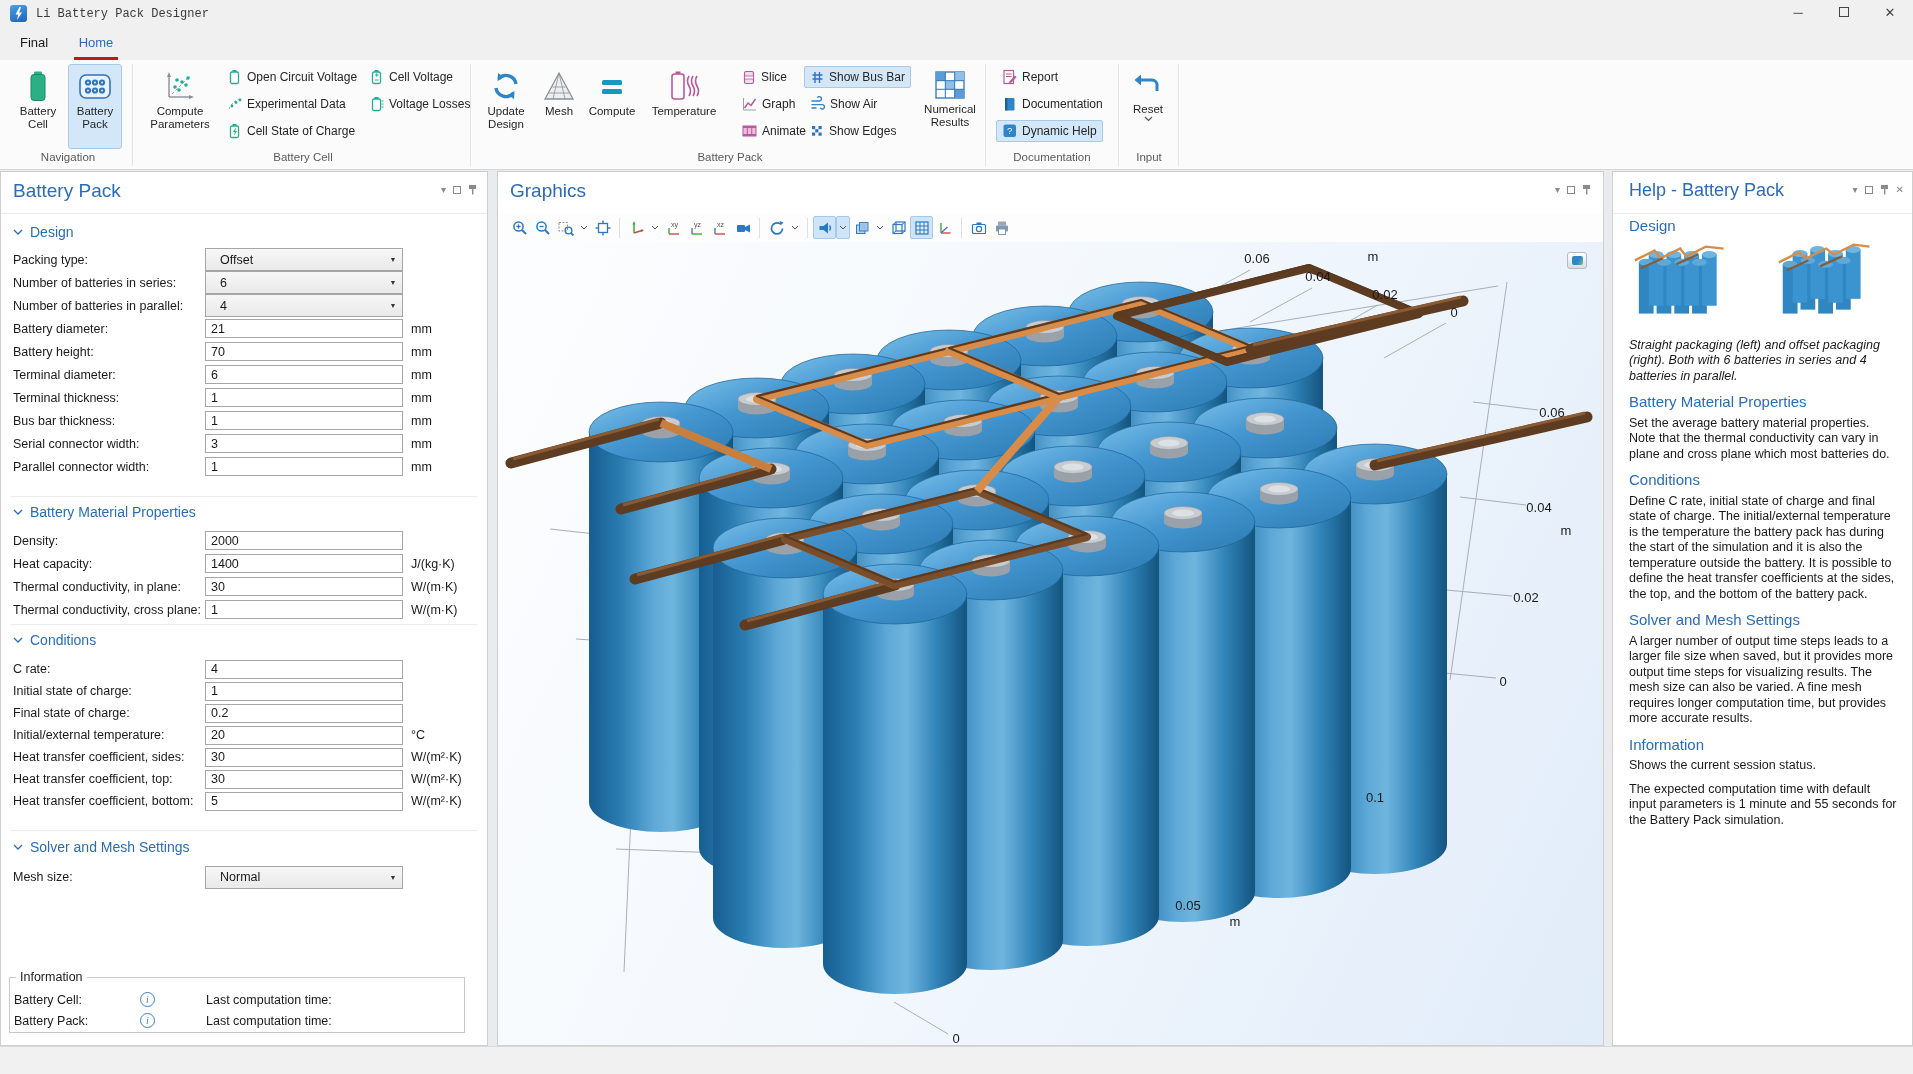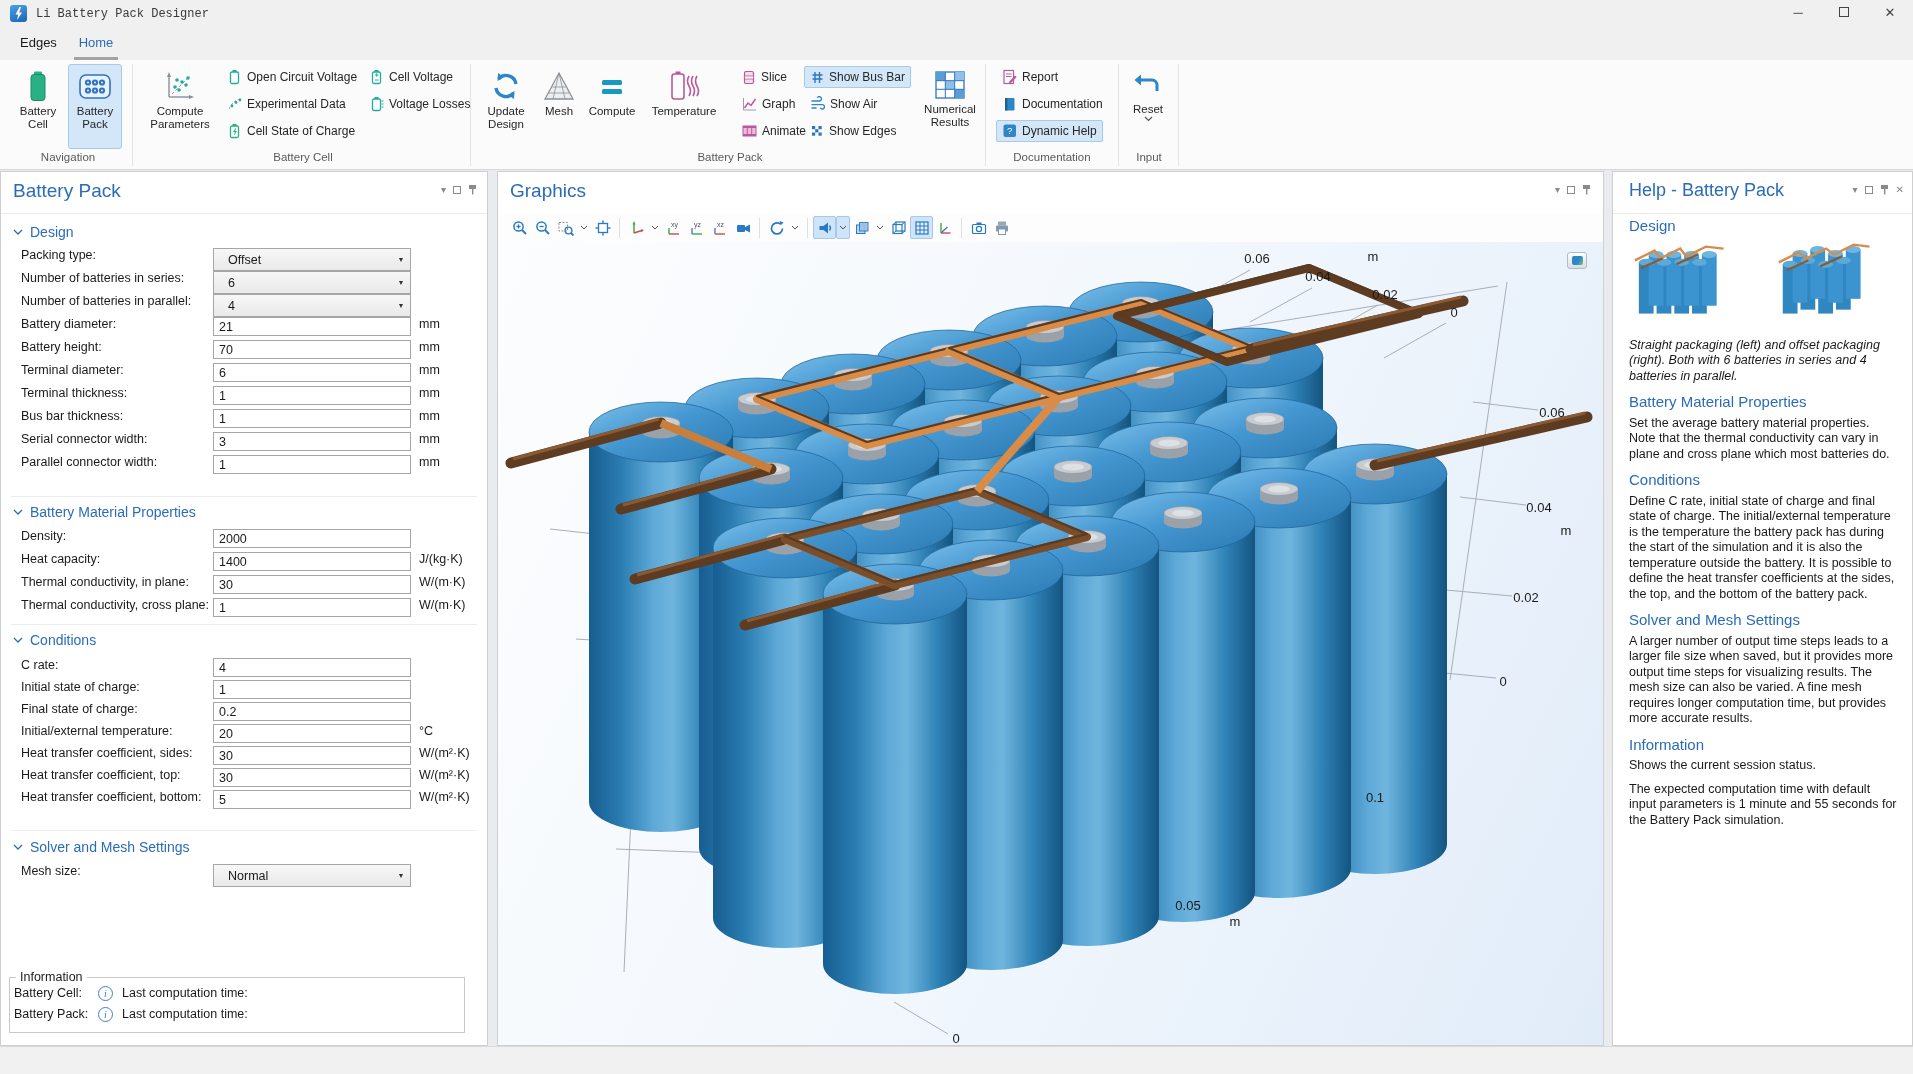--- a/index.html
+++ b/index.html
@@ -7,50 +7,50 @@
 #win{position:relative;width:1913px;height:1074px;background:#e9ebee;color:#1a1a1a;overflow:hidden;}
 
 .titlebar{position:absolute;left:0;top:0;right:0;height:27px;background:#f0f0f0;}
 .appicon{position:absolute;left:10px;top:5px;width:17px;height:17px;border-radius:3px;background:linear-gradient(160deg,#4aa0e8,#1f63b4);}
 .title-text{position:absolute;left:36px;top:7px;font-size:12px;color:#3a3a3a;font-family:Liberation Mono, monospace;}
 .wctl{position:absolute;top:0;width:46px;height:27px;text-align:center;line-height:26px;font-size:13px;color:#444;}
 
 .menubar{position:absolute;left:0;top:27px;right:0;height:33px;background:#f0f0f0;}
 .mtab{position:absolute;top:0;height:33px;line-height:31px;font-size:13px;text-align:center;}
 #tab-file{left:20px;width:28px;}
-#tab-home{left:74px;width:44px;color:#2b6cb8;border-bottom:3px solid #a3a3a3;}
+#tab-home{left:74px;width:44px;color:#2b6cb8;border-bottom:3px solid #b91c1c;}
 
 .ribbon{position:absolute;left:0;top:60px;right:0;height:110px;background:#fbfbfc;border-bottom:1px solid #d8d8d8;}
 .rsep{position:absolute;top:4px;height:102px;width:1px;background:#e4e4e4;}
 .glabel{position:absolute;top:91px;font-size:11.5px;color:#5a5a5a;text-align:center;}
 .rbig{position:absolute;top:4px;height:85px;display:flex;flex-direction:column;align-items:center;padding-top:5px;border:1px solid transparent;border-radius:3px;font-size:11.5px;line-height:13px;text-align:center;color:#262626;}
 .rbig .lbl{margin-top:3px;}
 .rsmall{position:absolute;display:flex;align-items:center;gap:5px;height:22px;padding:0 5px;font-size:12px;border:1px solid transparent;border-radius:2px;white-space:nowrap;color:#262626;}
 .sel{background:#d3e7f9;border-color:#a7cae9;}
 
 .panel{position:absolute;top:171px;height:875px;background:#fff;border:1px solid #cfcfcf;}
 .ptitle{position:absolute;left:12px;top:8px;font-size:19px;color:#2b6cb8;}
 .picons{position:absolute;top:12px;display:flex;gap:7px;color:#8a8a8a;font-size:10px;align-items:center;}
 .psq{display:inline-block;width:8px;height:8px;border:1px solid #8a8a8a;}
 .phr{position:absolute;left:0;right:0;top:41px;height:1px;background:#ebebeb;}
 .shead{position:absolute;left:12px;display:flex;align-items:center;gap:7px;color:#2b6cb8;font-size:14px;}
 .hsep{position:absolute;left:10px;right:10px;height:1px;background:#ececec;}
 .frows{position:absolute;left:0;right:0;}
-.frow{height:23px;display:flex;padding-left:20px;}
+.frow{height:23px;display:flex;align-items:center;padding-left:12px;}
 .frow.h22{height:22px;}
 .frow.h26{height:26px;}
 .flabel{width:192px;font-size:12.5px;}
 .inp{width:198px;height:19px;border:1px solid #a6a6a6;background:#fff;font-size:12.5px;display:flex;align-items:center;padding-left:5px;}
 .dd{width:198px;height:23px;border:1px solid #a6a6a6;background:linear-gradient(#f7f7f7,#e9e9e9);font-size:12.5px;display:flex;align-items:center;}
 .dd .dval{padding-left:14px;flex:1;}
 .dd .caret{width:18px;font-size:7px;color:#333;text-align:center;}
 .unit{margin-left:8px;font-size:12.5px;white-space:nowrap;}
 fieldset.info{position:absolute;left:8px;width:456px;border:1px solid #c9c9c9;padding:2px 4px 4px;}
 fieldset.info legend{font-size:12.5px;padding:0 4px;margin-left:2px;}
-.irow{height:21px;display:flex;align-items:flex-start;font-size:12.5px;}
+.irow{height:21px;display:flex;align-items:flex-end;font-size:12.5px;gap:42px;}
 .irow .il{width:84px;}
 .iicon{width:15px;height:15px;border:1px solid #3f82c4;border-radius:50%;color:#3f82c4;font-family:"Liberation Serif",serif;font-style:italic;font-size:10px;text-align:center;line-height:13px;margin-right:9px;}
 .itext{color:#1a1a1a;}
 
 .gtoolbar{position:absolute;left:0;right:0;top:41px;height:29px;display:flex;align-items:center;padding-left:10px;background:#fdfdfd;}
 .tbtn{width:23px;height:23px;display:flex;align-items:center;justify-content:center;border:1px solid transparent;border-radius:2px;}
 .tbtn.narrow{width:14px;}
 .tsep{width:1px;height:20px;background:#dcdfe3;margin:0 5px;}
 .tsel{background:#cfe4f8;border-color:#a6c9e9;}
 .canvas{position:absolute;left:0;right:0;top:70px;bottom:0;background:linear-gradient(115deg,#fcfdfe 0%,#f3f8fd 45%,#e1ecf9 100%);overflow:hidden;}
@@ -77,21 +77,21 @@
           <polygon points="9.5,2 5.5,9.5 8.2,9.5 7,15 12,7.5 9.2,7.5 11,2" fill="#fff"></polygon>
         </svg>
     </span>
     <span class="title-text">Li Battery Pack Designer</span>
     <span class="wctl" style="left:1775px">─</span>
     <span class="wctl" style="left:1821px"><span class="psq" style="width:10px;height:10px;border-color:#444"></span></span>
     <span class="wctl" style="left:1867px">✕</span>
   </div>
 
   <div class="menubar">
-    <span class="mtab" id="tab-file">Edges</span>
+    <span class="mtab" id="tab-file">Final</span>
     <span class="mtab" id="tab-home">Home</span>
   </div>
 
   <div class="ribbon">
     <div class="rsep" style="left:132px"></div>
       <div class="rsep" style="left:470px"></div>
     <div class="rsep" style="left:985px"></div>
       <div class="rsep" style="left:1118px"></div>
       <div class="rsep" style="left:1178px"></div>
 

